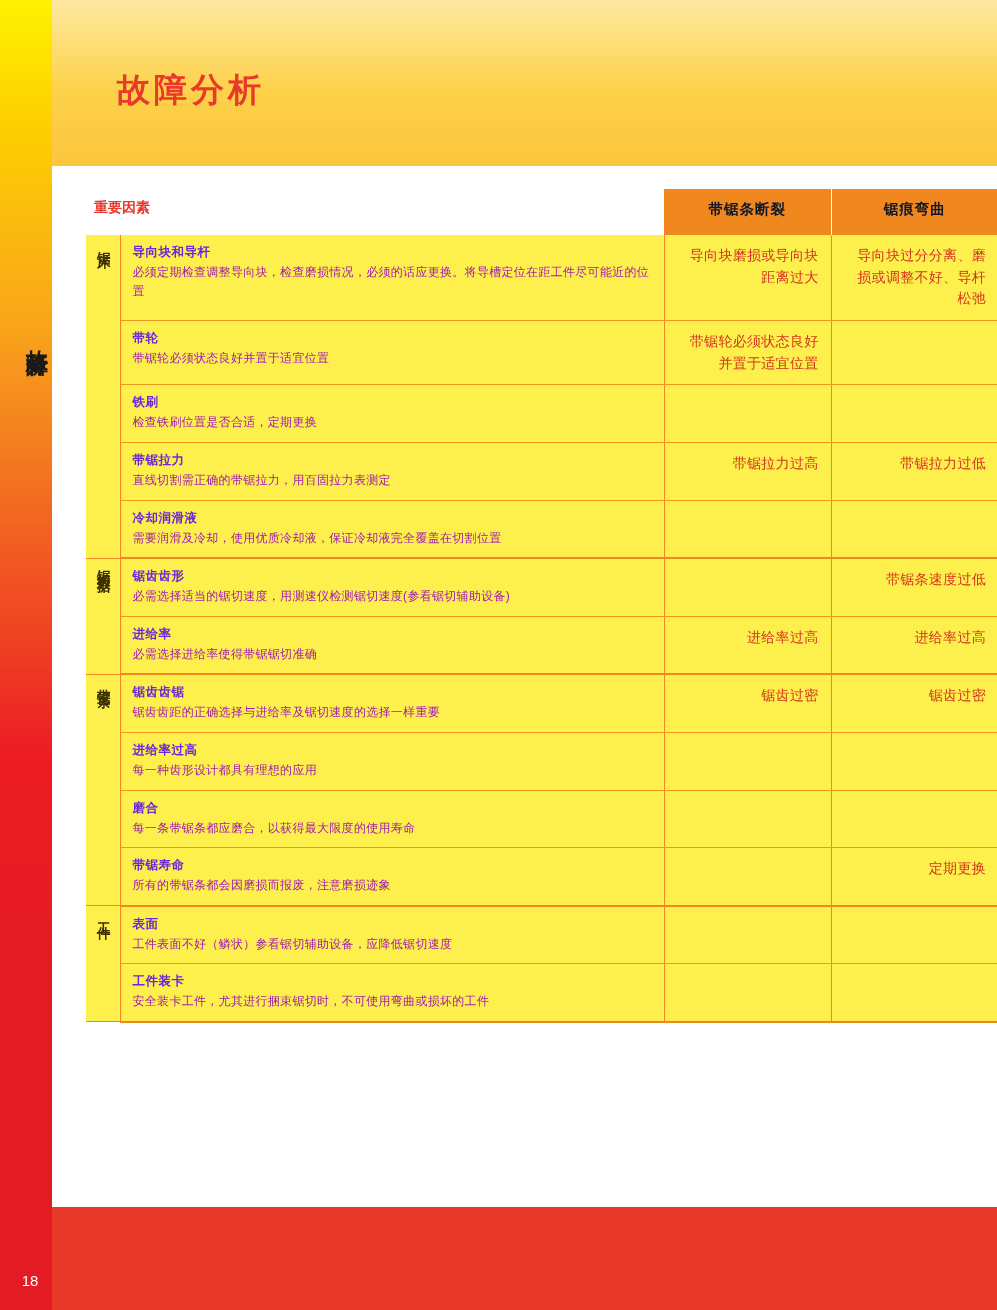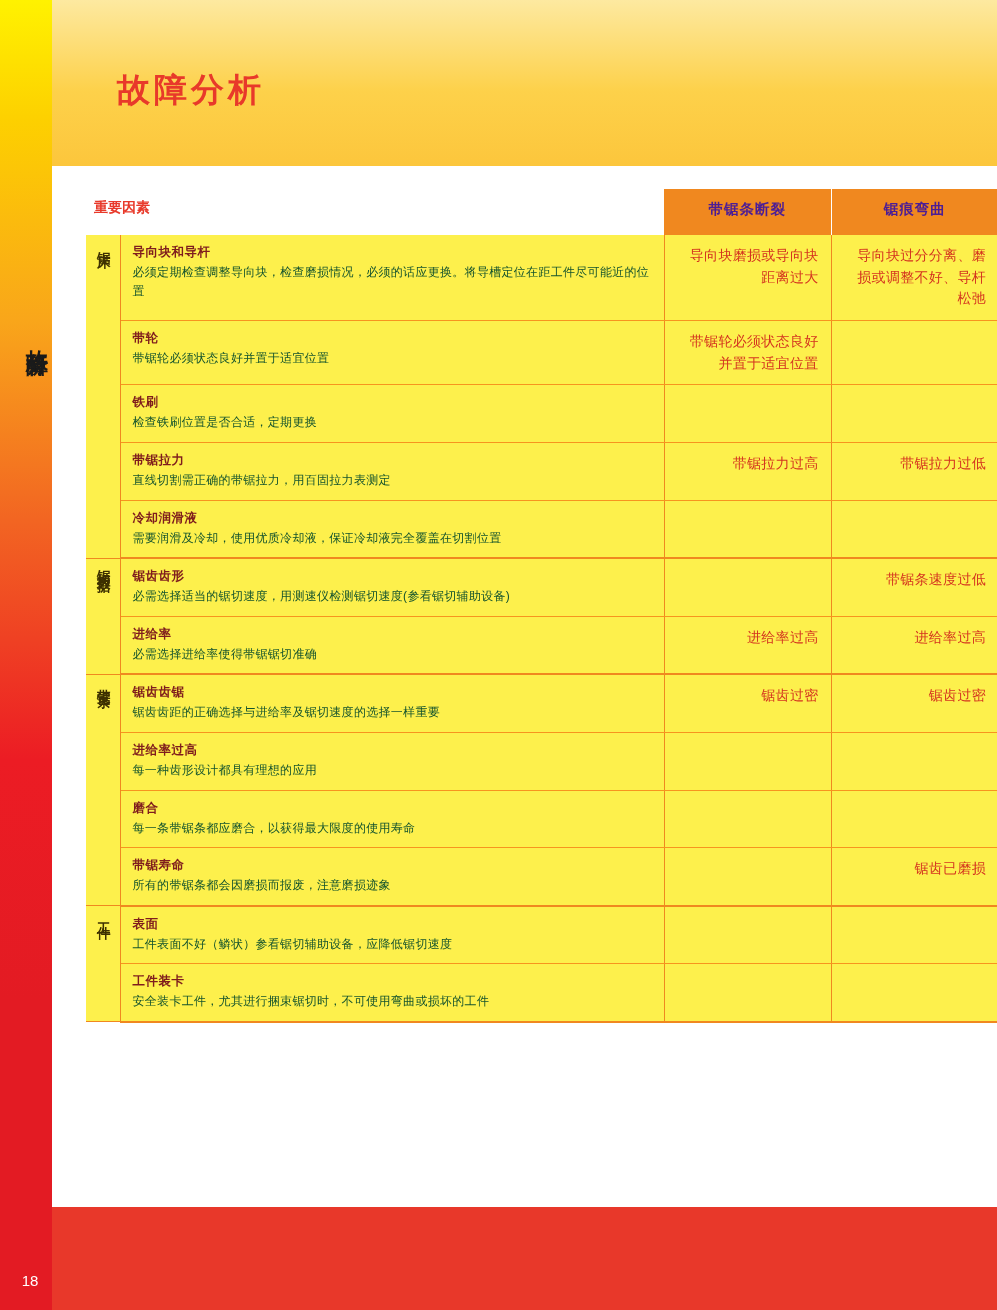--- a/index.html
+++ b/index.html
@@ -118,21 +118,21 @@
     color: #e8392a;
     font-weight: bold;
     font-size: 14px;
     text-align: left;
     padding: 10px 0 10px 8px !important;
     height: 26px;
     border: none;
   }
   .hdr-symptom {
     background: #f0881f;
-    color: #4c1d95;
+    color: #0f172a;
     font-weight: bold;
     font-size: 14.5px;
     text-align: center;
     padding: 11px 14px !important;
     border-right: 1px solid #ffffff;
     letter-spacing: 1px;
   }
   .hdr-symptom.last { border-right: none; }
 
   
@@ -157,28 +157,28 @@
   }
 
   
   .fact-cell {
     background: #fdf04c;
     border-bottom: 1px solid #f7941e;
     border-right: 1px solid #f0881f;
     padding: 9px 10px 10px 12px !important;
   }
   .fact-title {
-    color: #7f1d1d;
+    color: #6d28d9;
     font-size: 12.5px;
     font-weight: bold;
     margin-bottom: 2px;
     letter-spacing: 0.5px;
   }
   .fact-body {
-    color: #14532d;
+    color: #a21caf;
     font-size: 12px;
     line-height: 1.55;
     letter-spacing: 0.3px;
   }
 
   
   .val-cell {
     background: #fdf04c;
     border-bottom: 1px solid #f7941e;
     border-right: 1px solid #f0881f;
@@ -305,21 +305,21 @@
           </td>
           <td class="val-cell"></td>
           <td class="val-cell last"></td>
         </tr>
         <tr class="grp-sep">
           <td class="fact-cell">
             <div class="fact-title">带锯寿命</div>
             <div class="fact-body">所有的带锯条都会因磨损而报废，注意磨损迹象</div>
           </td>
           <td class="val-cell"></td>
-          <td class="val-cell last">锯齿已磨损</td>
+          <td class="val-cell last">定期更换</td>
         </tr>
         <tr>
           <td class="grp-cell" rowspan="2"><span class="grp-inner">工件</span></td>
           <td class="fact-cell">
             <div class="fact-title">表面</div>
             <div class="fact-body">工件表面不好（鳞状）参看锯切辅助设备，应降低锯切速度</div>
           </td>
           <td class="val-cell"></td>
           <td class="val-cell last"></td>
         </tr>

